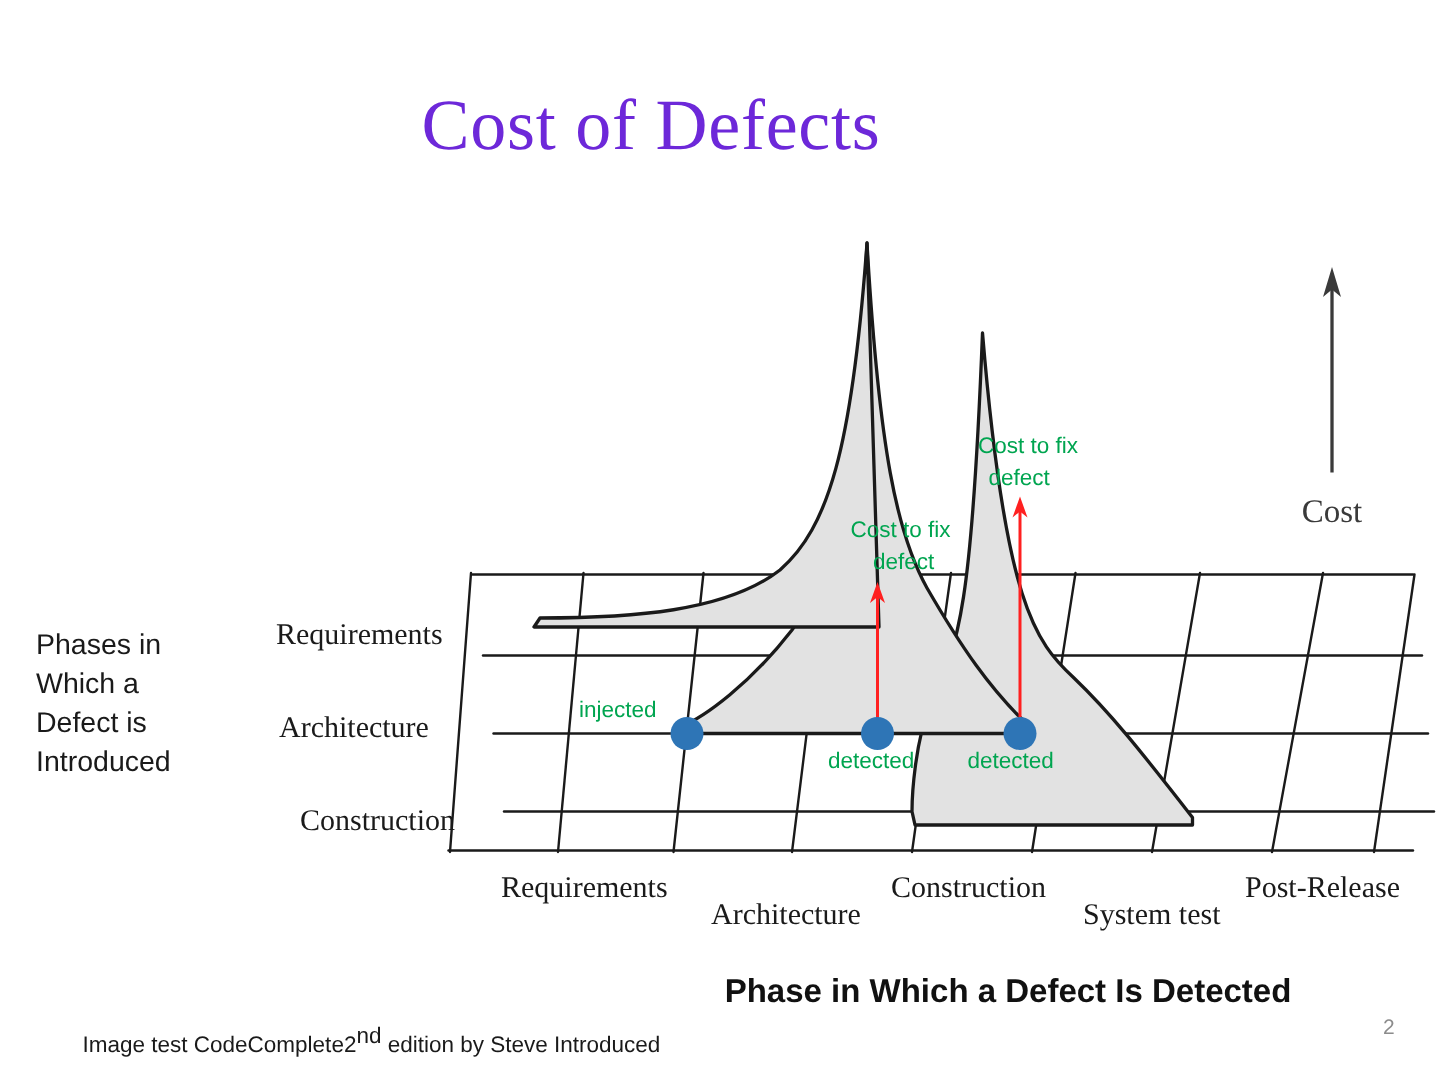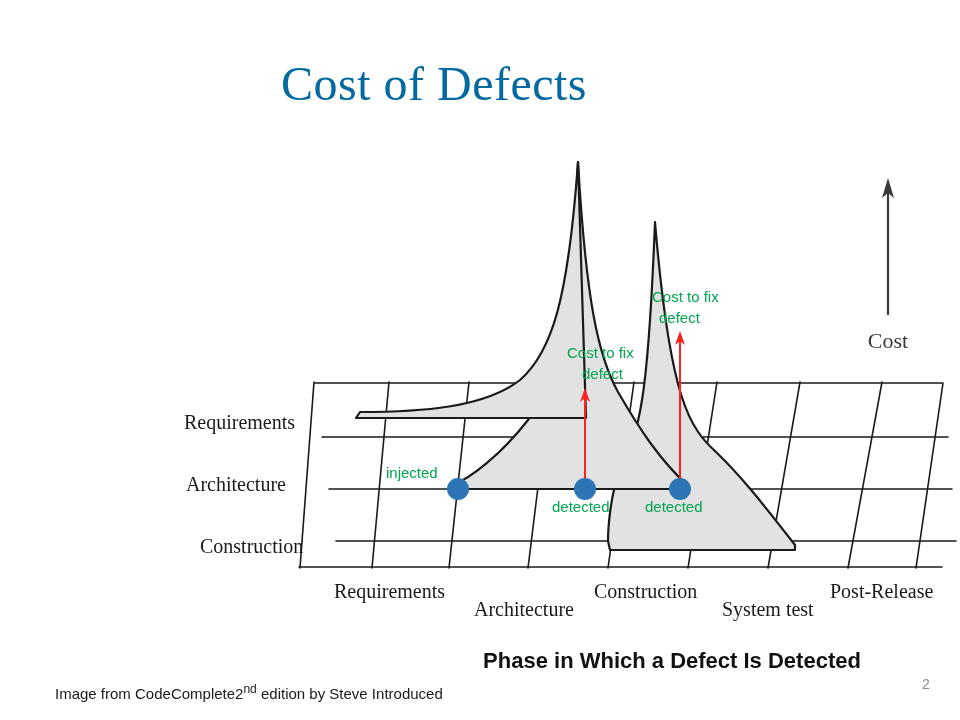--- a/index.html
+++ b/index.html
@@ -24,21 +24,21 @@
   
   .slide-title {
     position: absolute;
     left: 0;
     top: 58px;
     width: 868px;
     text-align: center;
     font-family: "Liberation Serif", serif;
     font-size: 48px;
     font-weight: 400;
-    color: #0369a1;
+    color: #6d28d9;
     letter-spacing: 0.5px;
     line-height: 1.1;
   }
 
   
   .left-caption {
     position: absolute;
     left: 24px;
     top: 418px;
     width: 160px;
@@ -65,21 +65,21 @@
     left: 55px;
     top: 682px;
     font-family: "Liberation Sans", sans-serif;
     font-size: 15px;
     color: #1a1a1a;
     white-space: nowrap;
   }
   .footer-credit .bookname {
   }
   .footer-credit sup {
-    font-size: 12px;
+    font-size: 15px;
     vertical-align: super;
   }
 
   .page-number {
     position: absolute;
     left: 922px;
     top: 676px;
     font-family: "Liberation Sans", sans-serif;
     font-size: 14px;
     color: #8c8c8c;
@@ -108,20 +108,24 @@
     fill: #00a550;
   }
 </style>
 </head>
 <body>
 
 <div class="slide">
 
   <div class="slide-title">Cost of Defects</div>
 
+  <div class="left-caption">Phases in
+Which a
+Defect is
+Introduced</div>
 
   <svg class="figure" viewBox="0 0 960 720">
 
     <g stroke="#1a1a1a" stroke-width="1.6" fill="none" stroke-linecap="round">
 
       <path d="M315,383 L942,383"></path>
       <path d="M322,437 L948,437"></path>
       <path d="M329,489 L952,489"></path>
       <path d="M336,541 L956,541"></path>
       <path d="M299,567 L942,567"></path>
@@ -213,17 +217,17 @@
 
       <text class="annot" x="567" y="358">Cost to fix</text>
       <text class="annot" x="582" y="379">defect</text>
 
       <text class="annot" x="652" y="302">Cost to fix</text>
       <text class="annot" x="659" y="323">defect</text>
     </g>
 
   </svg>
 
-  <div class="footer-credit"><span>Image from </span><span class="bookname">CodeComplete</span><span>2</span><sup>nd</sup><span> edition by Steve Introduced</span></div>
+  <div class="footer-credit"><span>Image test </span><span class="bookname">CodeComplete</span><span>2</span><sup>nd</sup><span> edition by Steve Introduced</span></div>
 
   <div class="page-number">2</div>
 
 </div>
 
 </body></html>

